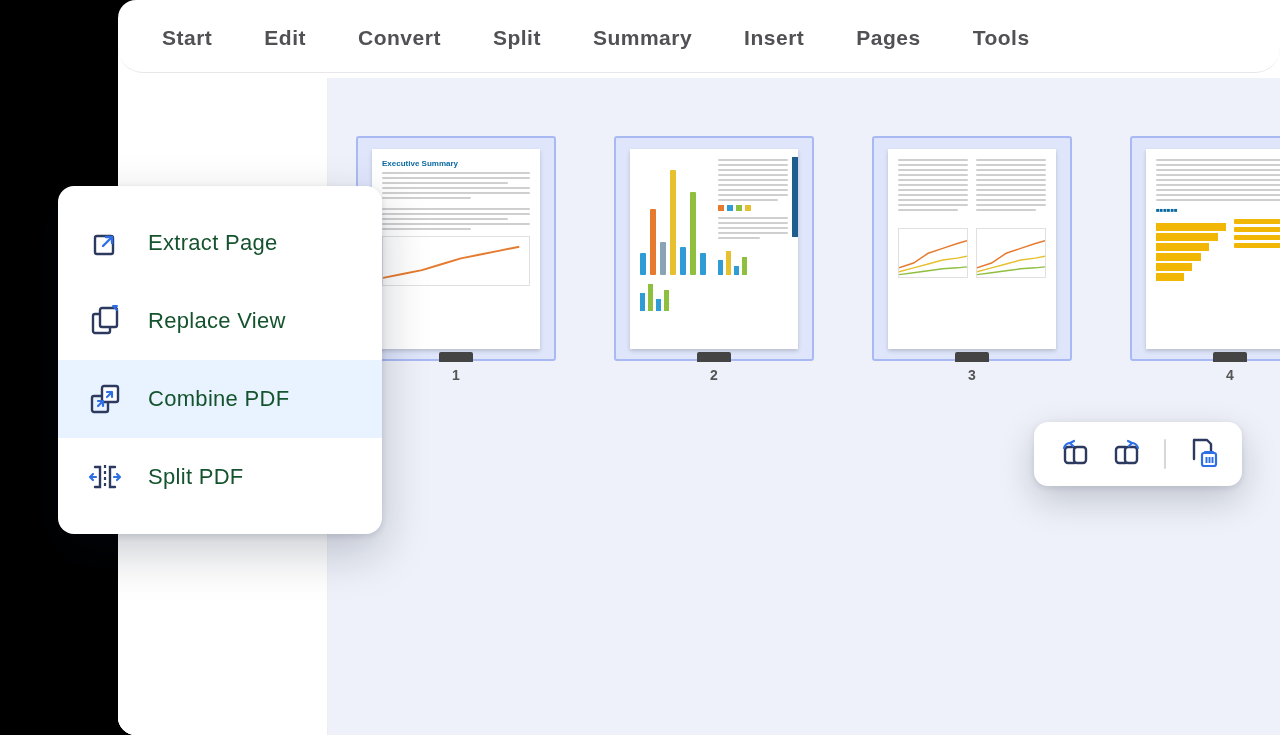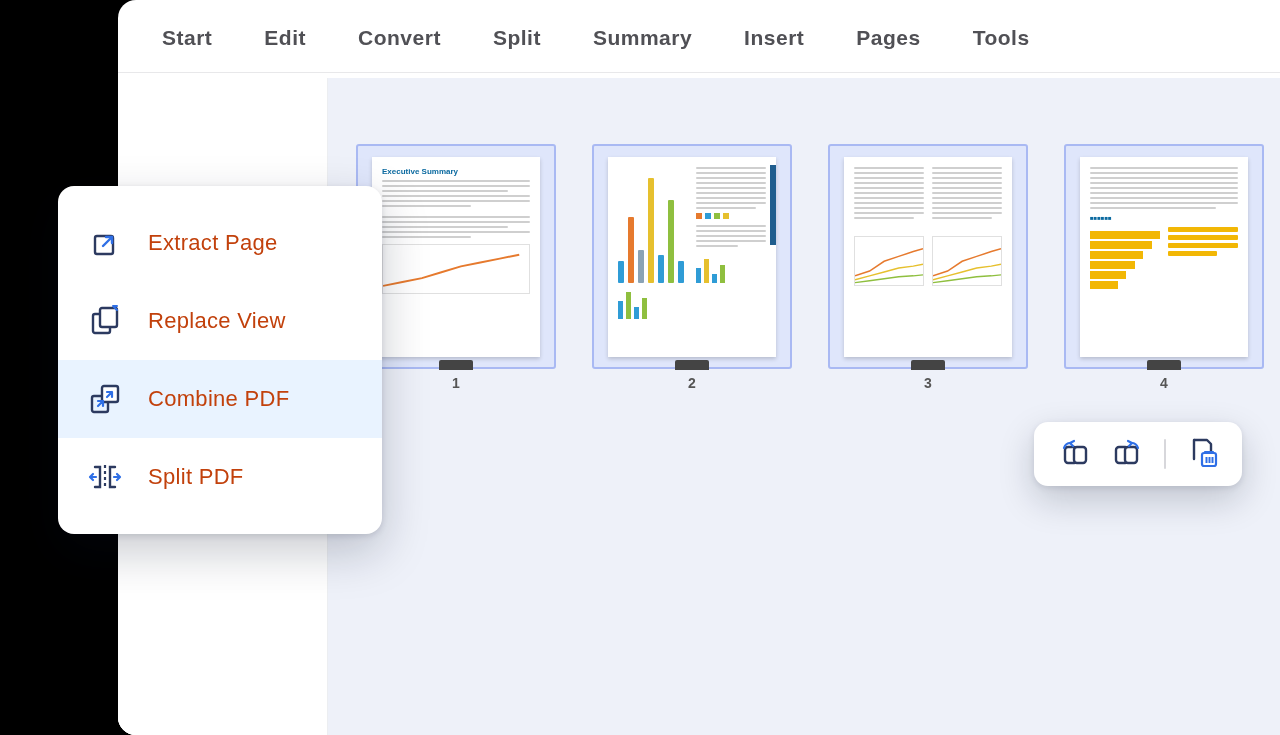--- a/index.html
+++ b/index.html
@@ -9,41 +9,42 @@
   
   .app-window {
     position:absolute; left:118px; top:0; right:0; bottom:0;
     background:#fff; border-radius:18px 0 0 18px; overflow:hidden;
     box-shadow:0 0 0 1px rgba(0,0,0,0.04);
   }
   .menu-bar {
     display:flex; align-items:center; gap:52px;
     padding:26px 44px 22px 44px;
     border-bottom:1px solid #e8e8ea;
+    border-radius:25px;
   }
   .menu-bar span {
     font-size:21px; font-weight:700; letter-spacing:.5px; color:#505055;
     cursor:pointer;
   }
   .workspace {
     position:absolute; left:0; right:0; top:78px; bottom:0; background:#fff;
   }
   .sidebar-strip {
     position:absolute; left:0; top:0; width:210px; bottom:0; background:#fff;
     border-right:1px solid #eceef1;
   }
   .canvas {
     position:absolute; left:210px; right:0; top:0; bottom:0;
     background:#eef1f9;
   }
 
   
   .thumb-row {
-    position:absolute; top:66px; left:28px; right:0;
-    display:flex; gap:36px;
+    position:absolute; top:58px; left:28px; right:0;
+    display:flex; gap:58px;
   }
   .thumb {
     width:200px;
   }
   .thumb-card {
     width:200px; height:225px; background:#dfe6fb;
     border:2px solid #a9b9f3; border-radius:3px;
     display:flex; align-items:center; justify-content:center;
     position:relative;
   }
@@ -79,21 +80,21 @@
     background:#fff; border-radius:16px;
     box-shadow:0 18px 48px rgba(10,20,40,.22), 0 2px 6px rgba(10,20,40,.12);
     padding:18px 0;
   }
   .ctx-item {
     display:flex; align-items:center; gap:26px;
     padding:22px 30px; cursor:pointer;
   }
   .ctx-item.active { background:#e9f3ff; }
   .ctx-icon { width:34px; height:34px; flex:0 0 34px; display:flex; align-items:center; justify-content:center; }
-  .ctx-label { font-size:22px; font-weight:500; color:#c2410c; letter-spacing:.3px; }
+  .ctx-label { font-size:22px; font-weight:500; color:#14532d; letter-spacing:.3px; }
 
   
   .float-tools {
     position:absolute; right:38px; top:422px;
     background:#fff; border-radius:14px;
     box-shadow:0 14px 36px rgba(10,20,40,.2), 0 2px 6px rgba(10,20,40,.1);
     display:flex; align-items:center; gap:18px; padding:14px 22px;
   }
   .tool-btn{width:36px;height:36px;display:flex;align-items:center;justify-content:center;cursor:pointer;}
   .tool-sep{width:2px;height:30px;background:#d7d7db;border-radius:1px;}

